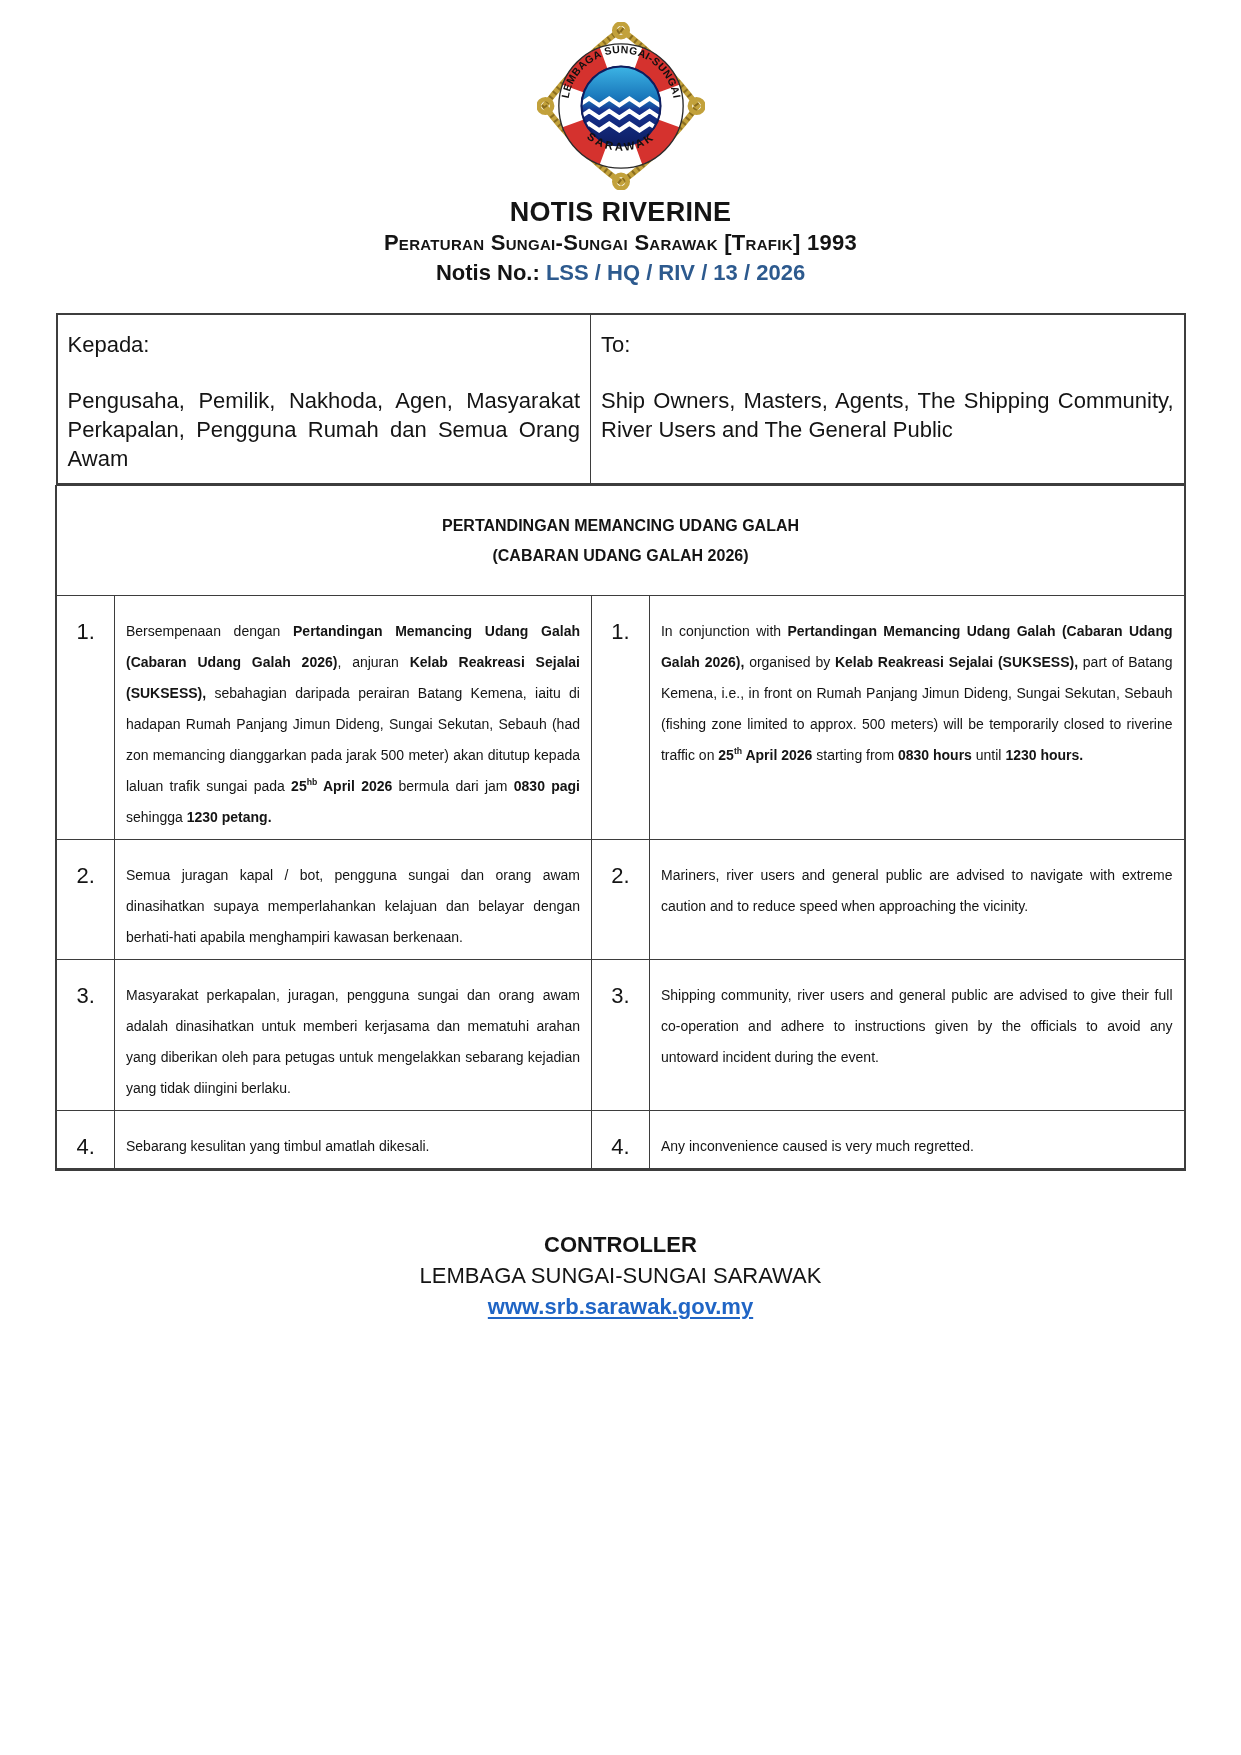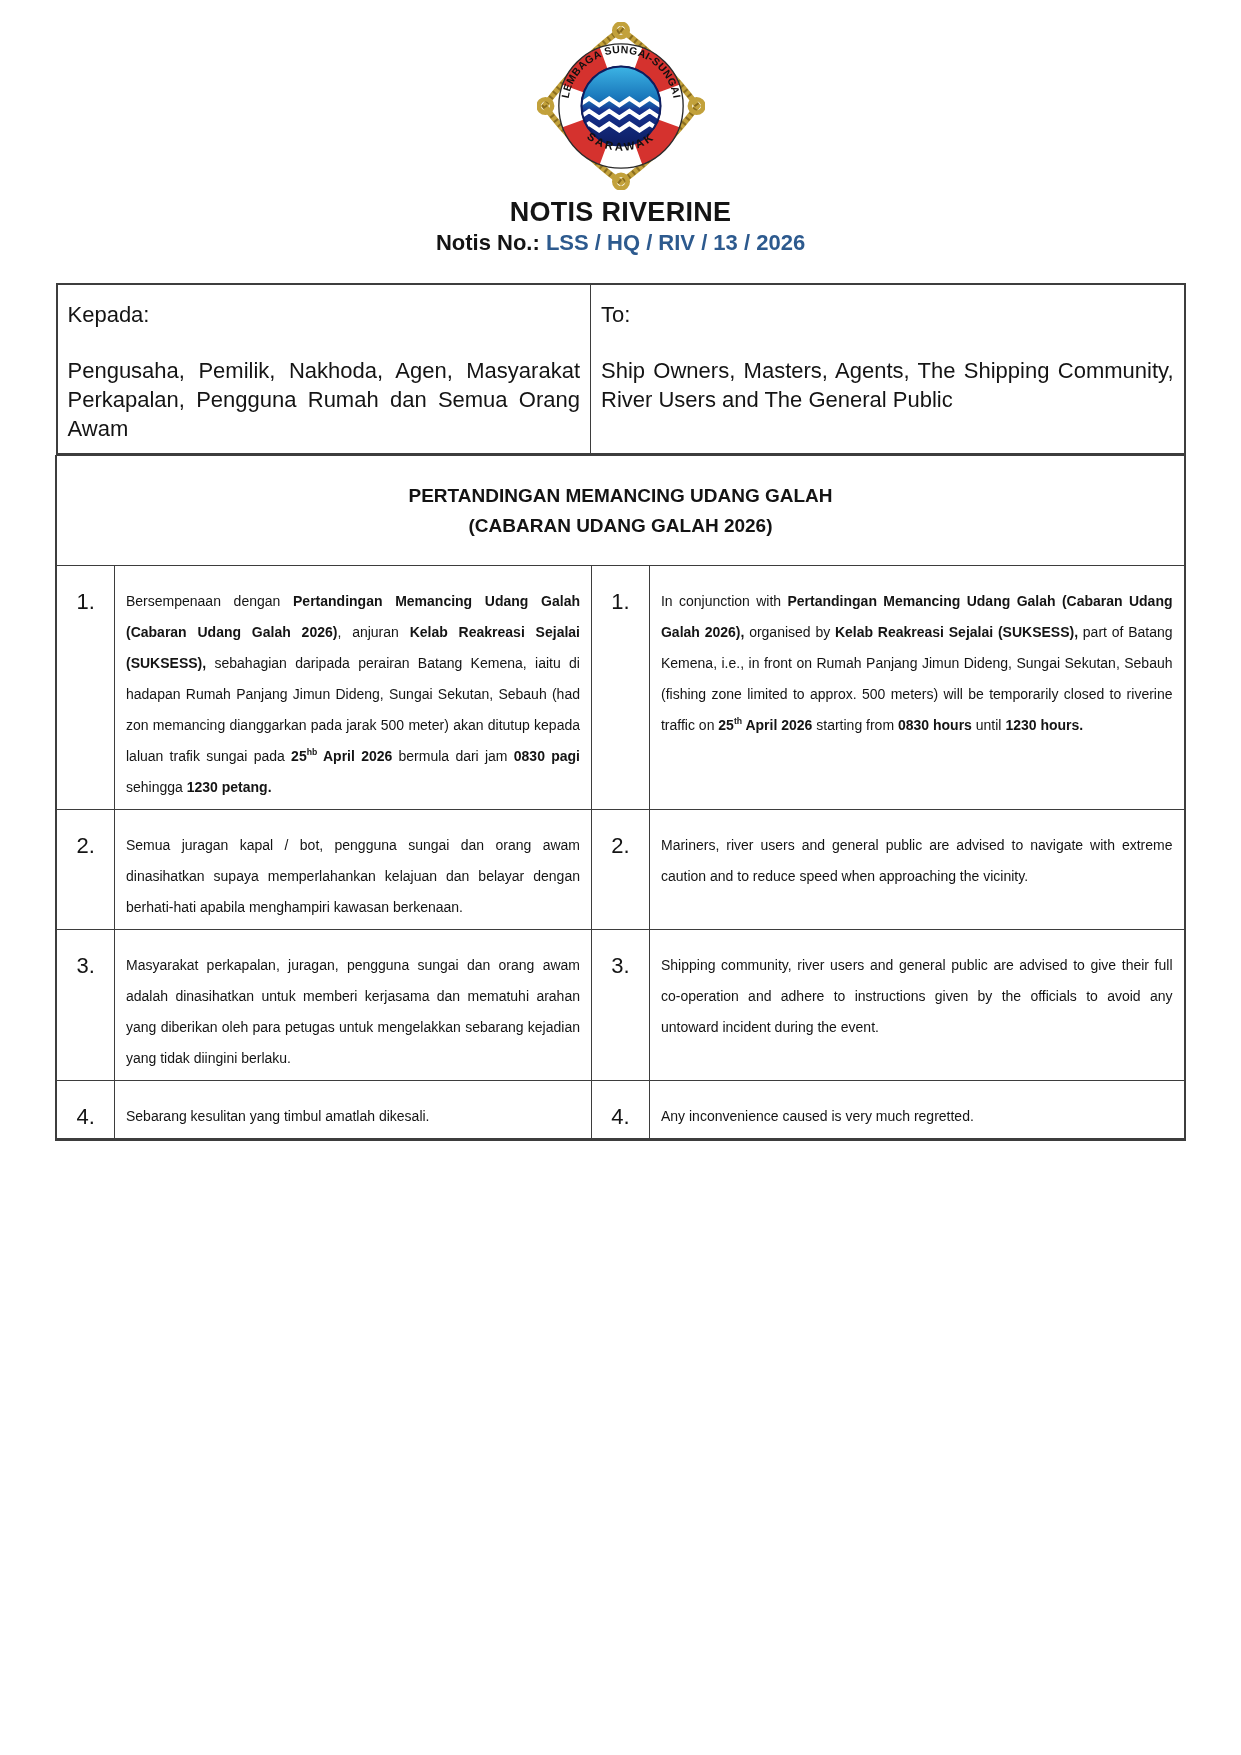--- a/index.html
+++ b/index.html
@@ -30,21 +30,21 @@
   .tbl-addressee { margin-top:25px; }
   .tbl-body { border-top:none; }
   .tbl-body { border-bottom:3px solid var(--border,#3d3d3d); }
 
   .cell-pad { padding:15px 10px 10px 10px; }
   .addr-label { font-size:22px; line-height:29px; }
   .addr-body  { font-size:22px; line-height:29px; margin-top:27px; text-align:justify; }
   .en-cell { }
 
   .event-title-cell {
-    text-align:center; font-weight:bold; font-size:19px; line-height:30px;
+    text-align:center; font-weight:bold; font-size:16px; line-height:30px;
     padding:25px 10px 24px 10px;
   }
 
   .num-cell {
     font-size:22px; line-height:31px; text-align:center;
     padding:20px 4px 6px 4px;
   }
   .txt-cell {
     font-size:14px; line-height:31px; text-align:justify;
     padding:20px 11px 6px 11px;
@@ -117,20 +117,21 @@
         <textPath href="#arcTop" startOffset="50%" text-anchor="middle">LEMBAGA SUNGAI-SUNGAI</textPath>
       </text>
       <text font-family="Liberation Sans, sans-serif" font-size="13.5" font-weight="bold" fill="#101010" letter-spacing="3">
         <textPath href="#arcBottom" startOffset="50%" text-anchor="middle">SARAWAK</textPath>
       </text>
     </svg>
   </div>
 
   <div class="hdr">
     <div class="hdr-title">NOTIS RIVERINE</div>
+    <div class="hdr-sub">Peraturan Sungai-Sungai Sarawak [Trafik] 1993</div>
     <div class="hdr-no">
       <span class="no-label">Notis No.:</span>
       <span> </span>
       <span class="no-value">LSS / HQ / RIV / 13 / 2026</span>
     </div>
   </div>
 
   <table class="doc-table tbl-addressee">
     <colgroup>
         <col style="width:534px">
@@ -188,14 +189,19 @@
 
     <tr>
       <td class="num-cell">4.</td>
       <td class="txt-cell"><span>Sebarang kesulitan yang timbul amatlah dikesali.</span></td>
       <td class="num-cell en-cell">4.</td>
       <td class="txt-cell en-cell"><span>Any inconvenience caused is very much regretted.</span></td>
     </tr>
   </tbody>
     </table>
 
+  <div class="footer">
+    <div class="footer-controller">CONTROLLER</div>
+    <div class="footer-org">LEMBAGA SUNGAI-SUNGAI SARAWAK</div>
+    <a class="footer-link" href="#">www.srb.sarawak.gov.my</a>
+  </div>
 
 </div>
 
 </body></html>

